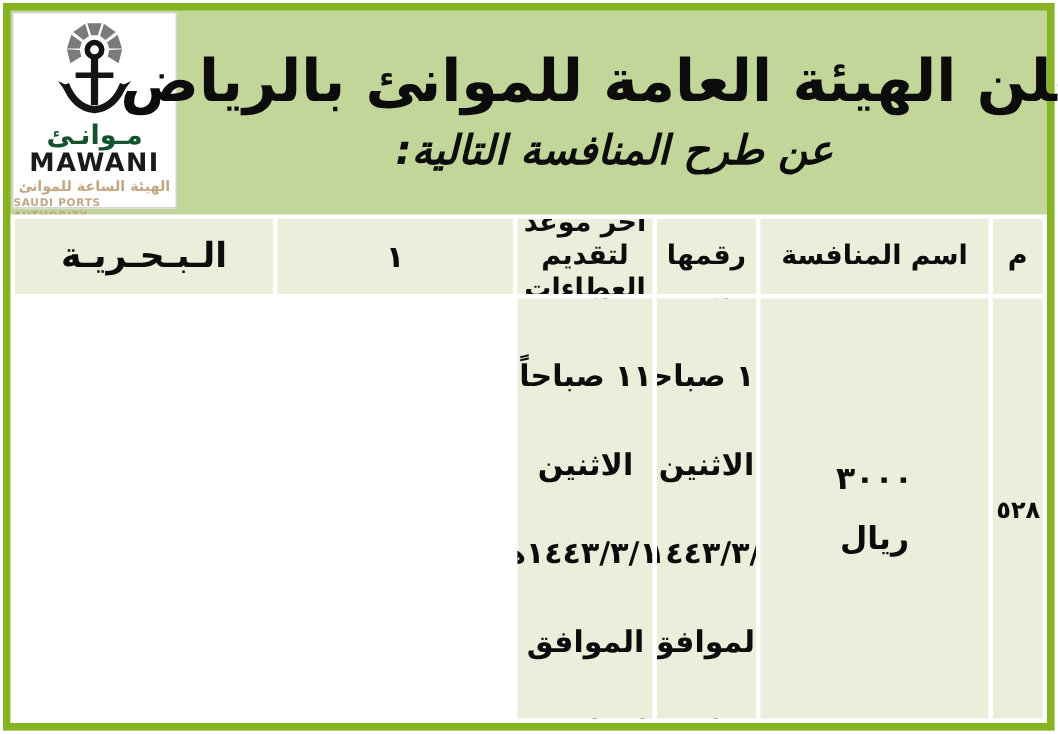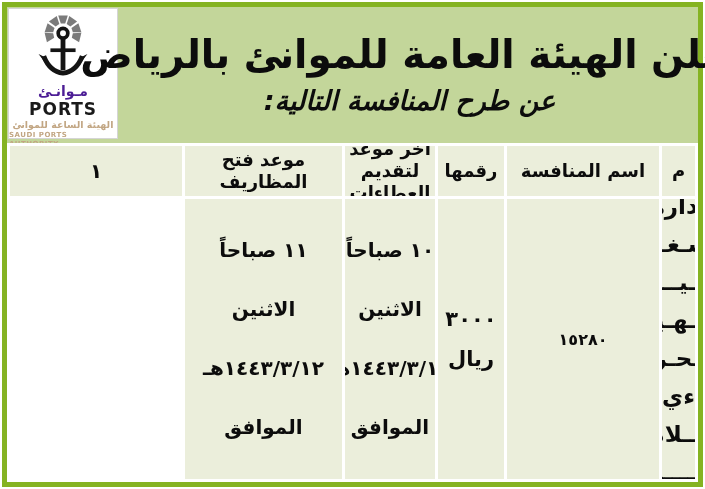--- a/index.html
+++ b/index.html
@@ -15,21 +15,21 @@
   }
   
   .header{height:136px;position:relative;}
   .logo-box{
     position:absolute;left:1px;top:1px;width:110px;height:131px;
     background:#ffffff;border:1px solid #d5d5d5;box-sizing:border-box;
     display:flex;flex-direction:column;align-items:center;justify-content:flex-start;
     direction:rtl;
   }
   .anchor-wrap{height:72px;margin-top:2px;}
-  .logo-ar{font-size:14px;font-weight:bold;color:#4c1d95;line-height:20px;margin-top:-2px;}
+  .logo-ar{font-size:18px;font-weight:bold;color:#14532d;line-height:20px;margin-top:-2px;}
   .logo-en{font-size:17px;font-weight:bold;color:#1a1a1a;letter-spacing:1px;line-height:17px;direction:ltr;}
   .logo-auth-ar{font-size:9.5px;font-weight:bold;color:#c2a683;line-height:12px;margin-top:1px;}
   .logo-auth-en{font-size:7px;font-weight:bold;color:#c2a683;letter-spacing:.5px;line-height:9px;direction:ltr;}
   .titles{
     position:absolute;right:0;left:114px;top:0;height:100%;
     display:flex;flex-direction:column;align-items:center;justify-content:center;
     text-align:center;color:#0c0c0c;
   }
   .title-1{font-size:39px;font-weight:bold;line-height:52px;white-space:nowrap;}
   .title-2{font-size:27px;font-weight:bold;line-height:40px;white-space:nowrap;font-style:italic;}
@@ -80,39 +80,38 @@
               <circle cx="50" cy="30" r="6.5" stroke-width="5"></circle>
               <line x1="50" y1="36.5" x2="50" y2="80" stroke-width="6.5"></line>
               <line x1="33" y1="53" x2="67" y2="53" stroke-width="5"></line>
               <path d="M24,61 Q32,82 50,84 Q68,82 76,61" stroke-width="6.5"></path>
             </g>
             <polygon points="25,62 17,58 28,73" fill="#141414"></polygon>
             <polygon points="75,62 83,58 72,73" fill="#141414"></polygon>
           </svg>
         </div>
         <div class="logo-ar">مـوانـئ</div>
-        <div class="logo-en">PORTS</div>
+        <div class="logo-en">MAWANI</div>
         <div class="logo-auth-ar">الهيئة الساعة للموانئ</div>
         <div class="logo-auth-en">SAUDI PORTS AUTHORITY</div>
       </div>
       <div class="titles">
         <div class="title-1">تعلن الهيئة العامة للموانئ بالرياض</div>
         <div class="title-2">عن طرح المنافسة التالية:</div>
       </div>
     </div>
 
     <div class="table-wrap">
       <div class="grid">
 
         <div class="cell hdr">م</div>
         <div class="cell hdr">اسم المنافسة</div>
         <div class="cell hdr">رقمها</div>
         <div class="cell hdr">آخر موعد
 لتقديم العطاءات</div>
-        <div class="cell hdr">موعد فتح المظاريف</div>
 
         <div class="cell serial">١</div>
         <div class="cell name">إدارة تـشـغـيل
 وصــيــانــة
 الـتـجـهـيـزات
 الـبـحـريـة
 بميناءي جدة
 الإســلامــي
 وجــــــازان</div>
         <div class="cell number">١٥٢٨٠</div>

